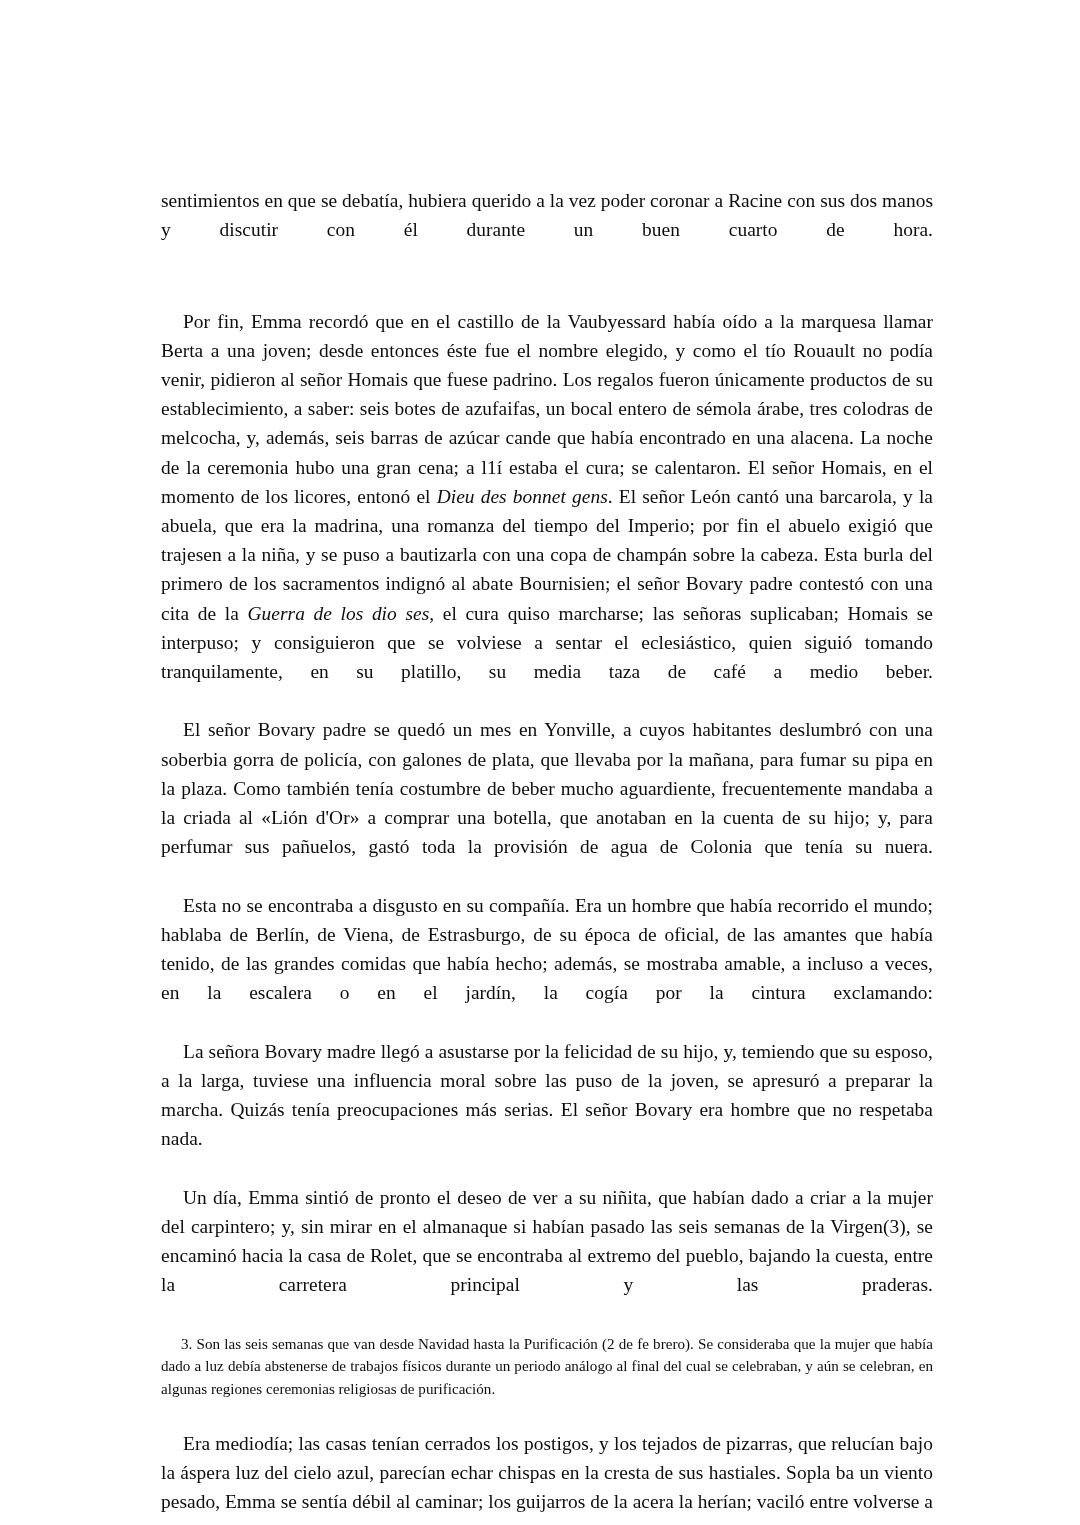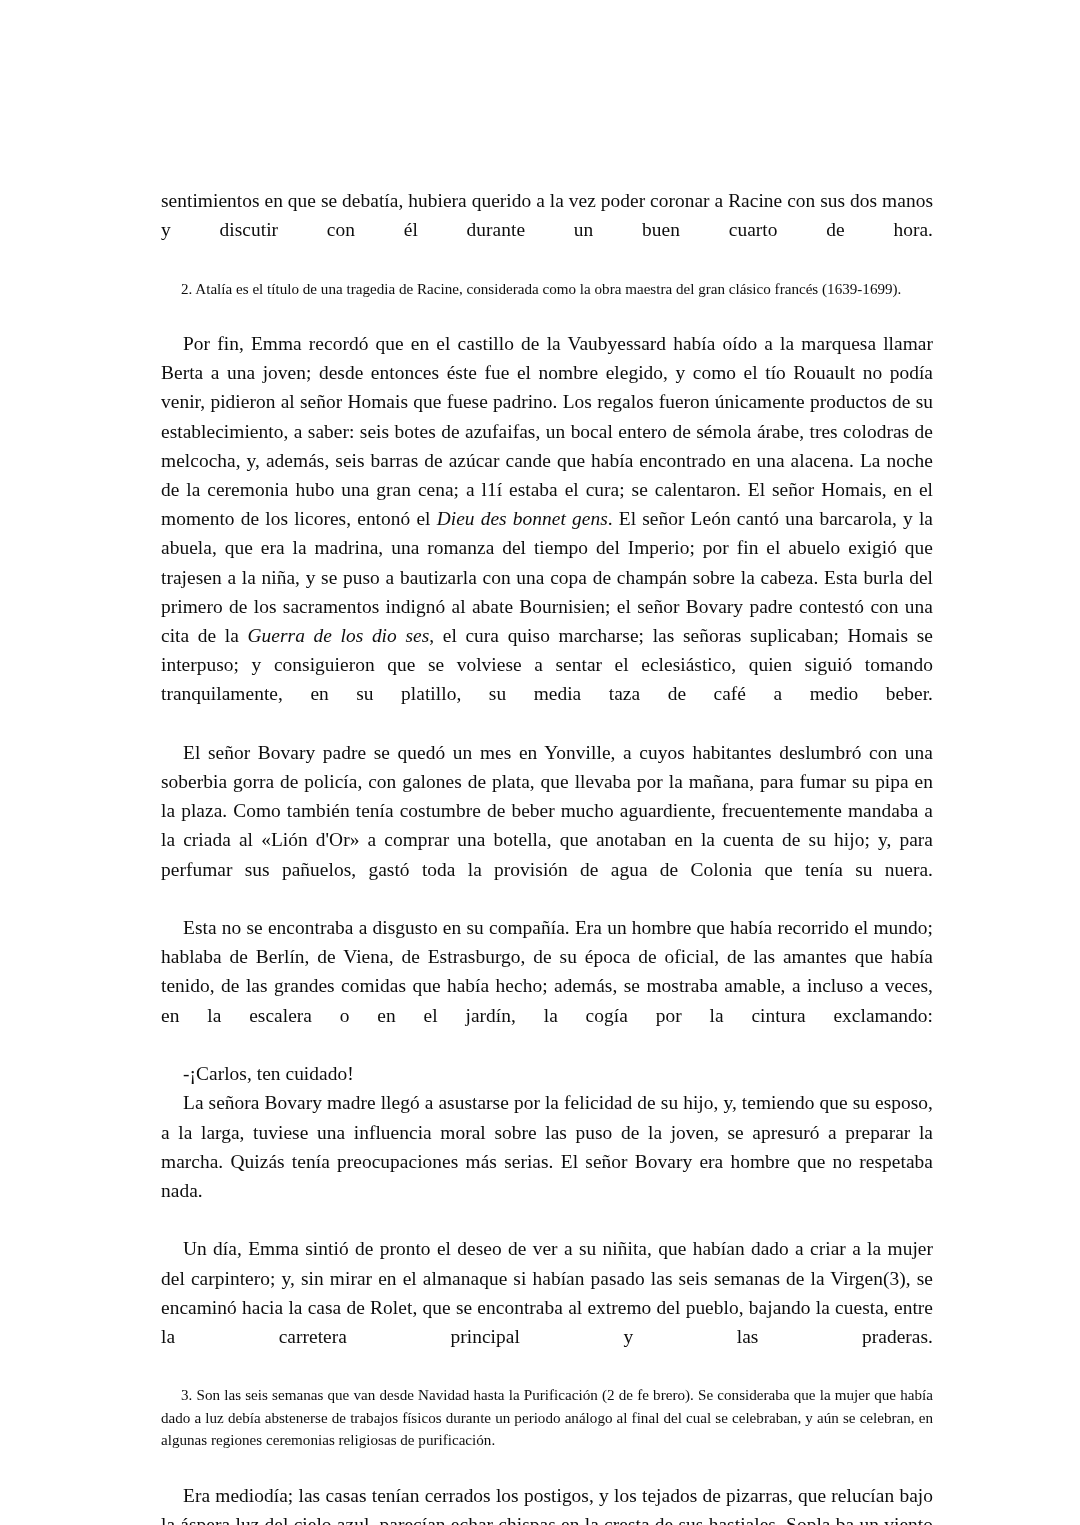--- a/index.html
+++ b/index.html
@@ -97,31 +97,29 @@
 </head>
 <body>
 
 <div class="page">
   <div class="text-column">
 
     <p class="para noindent">sentimientos en que se debatía, hubiera querido a la vez poder coronar a Racine con sus dos manos y discutir con él durante un buen cuarto de hora.</p>
 
     <div class="gap-footnote-top"></div>
 
-    <p class="footnote flush">2. Atalía es el título de una tragedia de Racine, considerada como la obra maestra del gran clásico francés (1639-1699).</p>
 
     <div class="gap-blank"></div>
 
     <p class="para indent"><span>Por fin, Emma recordó que en el castillo de la Vaubyessard había oído a la marquesa llamar Berta a una joven; desde entonces éste fue el nombre elegido, y como el tío Rouault no podía venir, pidieron al señor Homais que fuese padrino. Los regalos fueron únicamente productos de su establecimiento, a saber: seis botes de azufaifas, un bocal entero de sémola árabe, tres colodras de melcocha, y, además, seis barras de azúcar cande que había encontrado en una alacena. La noche de la ceremonia hubo una gran cena; a l1í estaba el cura; se calentaron. El señor Homais, en el momento de los licores, entonó el </span><em class="ital">Dieu des bonnet gens</em><span>. El señor León cantó una barcarola, y la abuela, que era la madrina, una romanza del tiempo del Imperio; por fin el abuelo exigió que trajesen a la niña, y se puso a bautizarla con una copa de champán sobre la cabeza. Esta burla del primero de los sacramentos indignó al abate Bournisien; el señor Bovary padre contestó con una cita de la </span><em class="ital">Guerra de los dio ses</em><span>, el cura quiso marcharse; las señoras suplicaban; Homais se interpuso; y consiguieron que se volviese a sentar el eclesiástico, quien siguió tomando tranquilamente, en su platillo, su media taza de café a medio beber.</span></p>
 
     <p class="para indent">El señor Bovary padre se quedó un mes en Yonville, a cuyos habitantes deslumbró con una soberbia gorra de policía, con galones de plata, que llevaba por la mañana, para fumar su pipa en la plaza. Como también tenía costumbre de beber mucho aguardiente, frecuentemente mandaba a la criada al «Lión d'Or» a comprar una botella, que anotaban en la cuenta de su hijo; y, para perfumar sus pañuelos, gastó toda la provisión de agua de Colonia que tenía su nuera.</p>
 
     <p class="para indent">Esta no se encontraba a disgusto en su compañía. Era un hombre que había recorrido el mundo; hablaba de Berlín, de Viena, de Estrasburgo, de su época de oficial, de las amantes que había tenido, de las grandes comidas que había hecho; además, se mostraba amable, a incluso a veces, en la escalera o en el jardín, la cogía por la cintura exclamando:</p>
 
-    <p class="para flush dialogue">-¡Carlos, ten cuidado!</p>
 
     <p class="para indent">La señora Bovary madre llegó a asustarse por la felicidad de su hijo, y, temiendo que su esposo, a la larga, tuviese una influencia moral sobre las puso de la joven, se apresuró a preparar la marcha. Quizás tenía preocupaciones más serias. El señor Bovary era hombre que no respetaba nada.</p>
 
     <p class="para indent">Un día, Emma sintió de pronto el deseo de ver a su niñita, que habían dado a criar a la mujer del carpintero; y, sin mirar en el almanaque si habían pasado las seis semanas de la Virgen(3), se encaminó hacia la casa de Rolet, que se encontraba al extremo del pueblo, bajando la cuesta, entre la carretera principal y las praderas.</p>
 
     <div class="gap-footnote-top"></div>
 
     <p class="footnote flush">3. Son las seis semanas que van desde Navidad hasta la Purificación (2 de fe brero). Se consideraba que la mujer que había dado a luz debía abstenerse de trabajos físicos durante un periodo análogo al final del cual se celebraban, y aún se celebran, en algunas regiones ceremonias religiosas de purificación.</p>
 
     <div class="gap-blank"></div>

